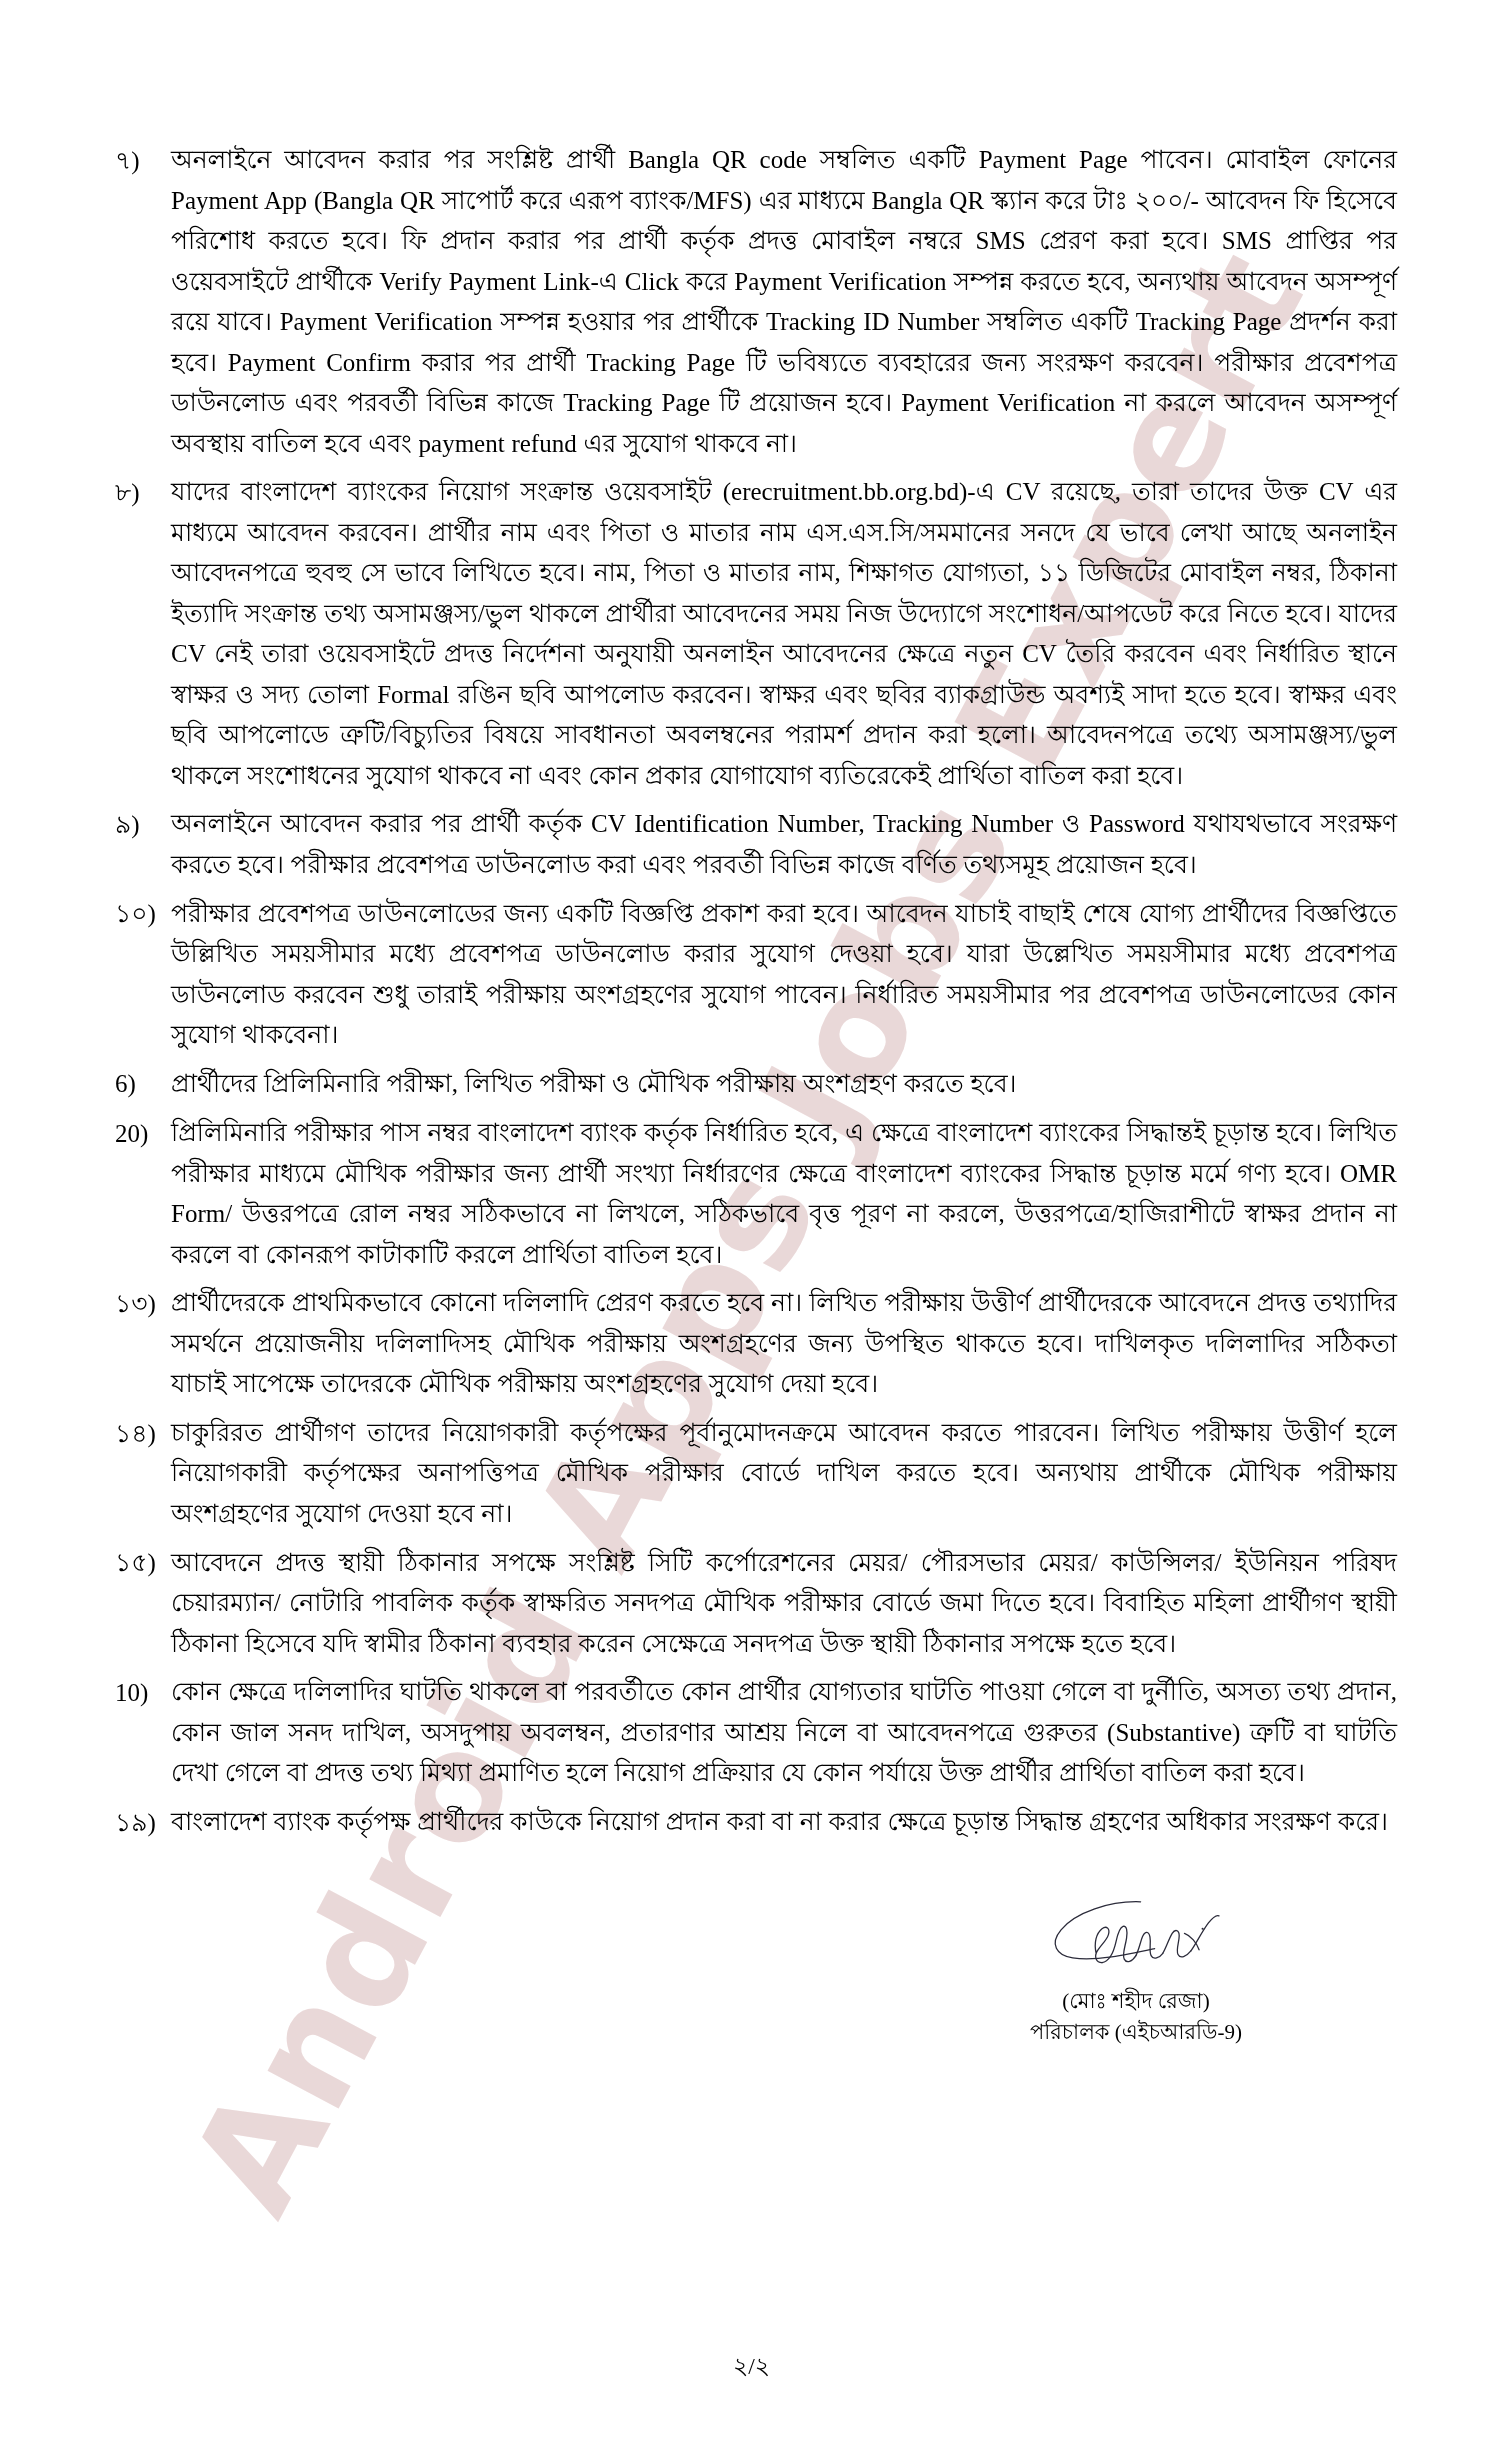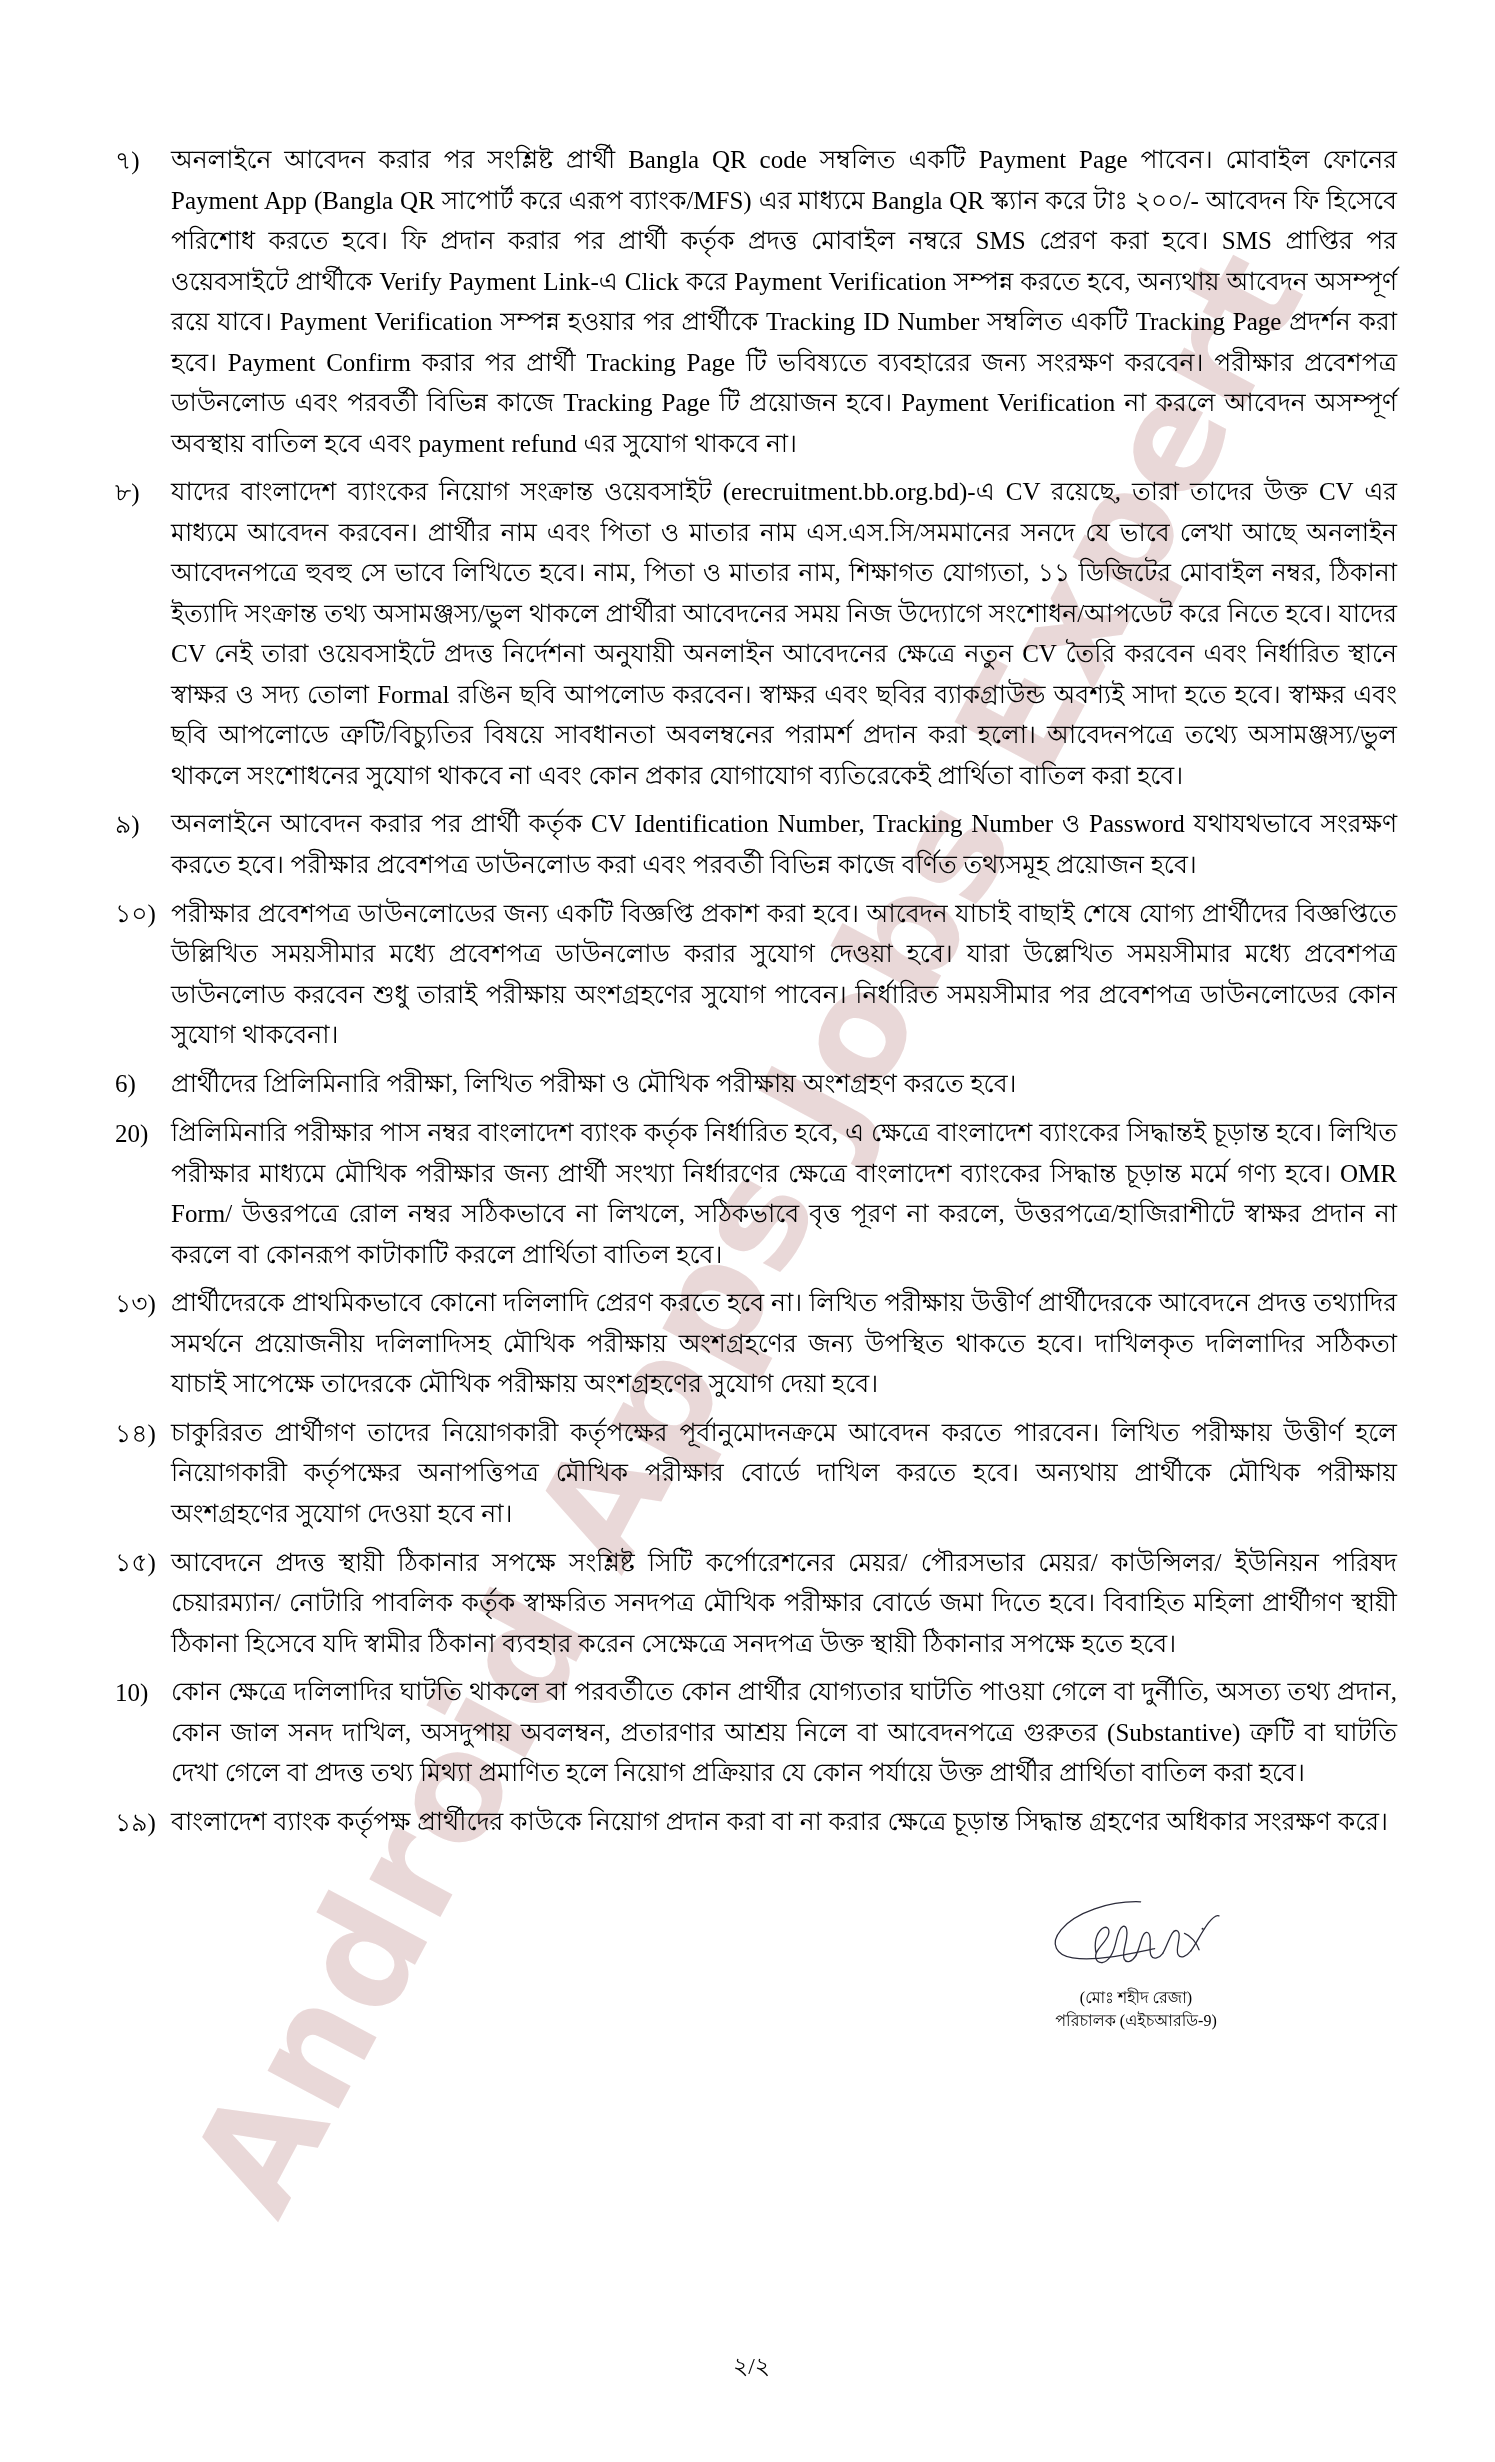--- a/index.html
+++ b/index.html
@@ -86,21 +86,21 @@
     align-items: center;
     width: 276px;
     margin-left: auto;
   }
   .signature-mark {
     width: 193px;
     height: 88px;
     margin-bottom: 1.2px;
   }
   .sig-name, .sig-title {
-    font-size: 16px;
+    font-size: 21px;
     line-height: 1.45;
     color: #000;
     text-align: center;
     white-space: nowrap;
   }
 
   
   .page-footer {
     position: absolute;
     left: 8px;

